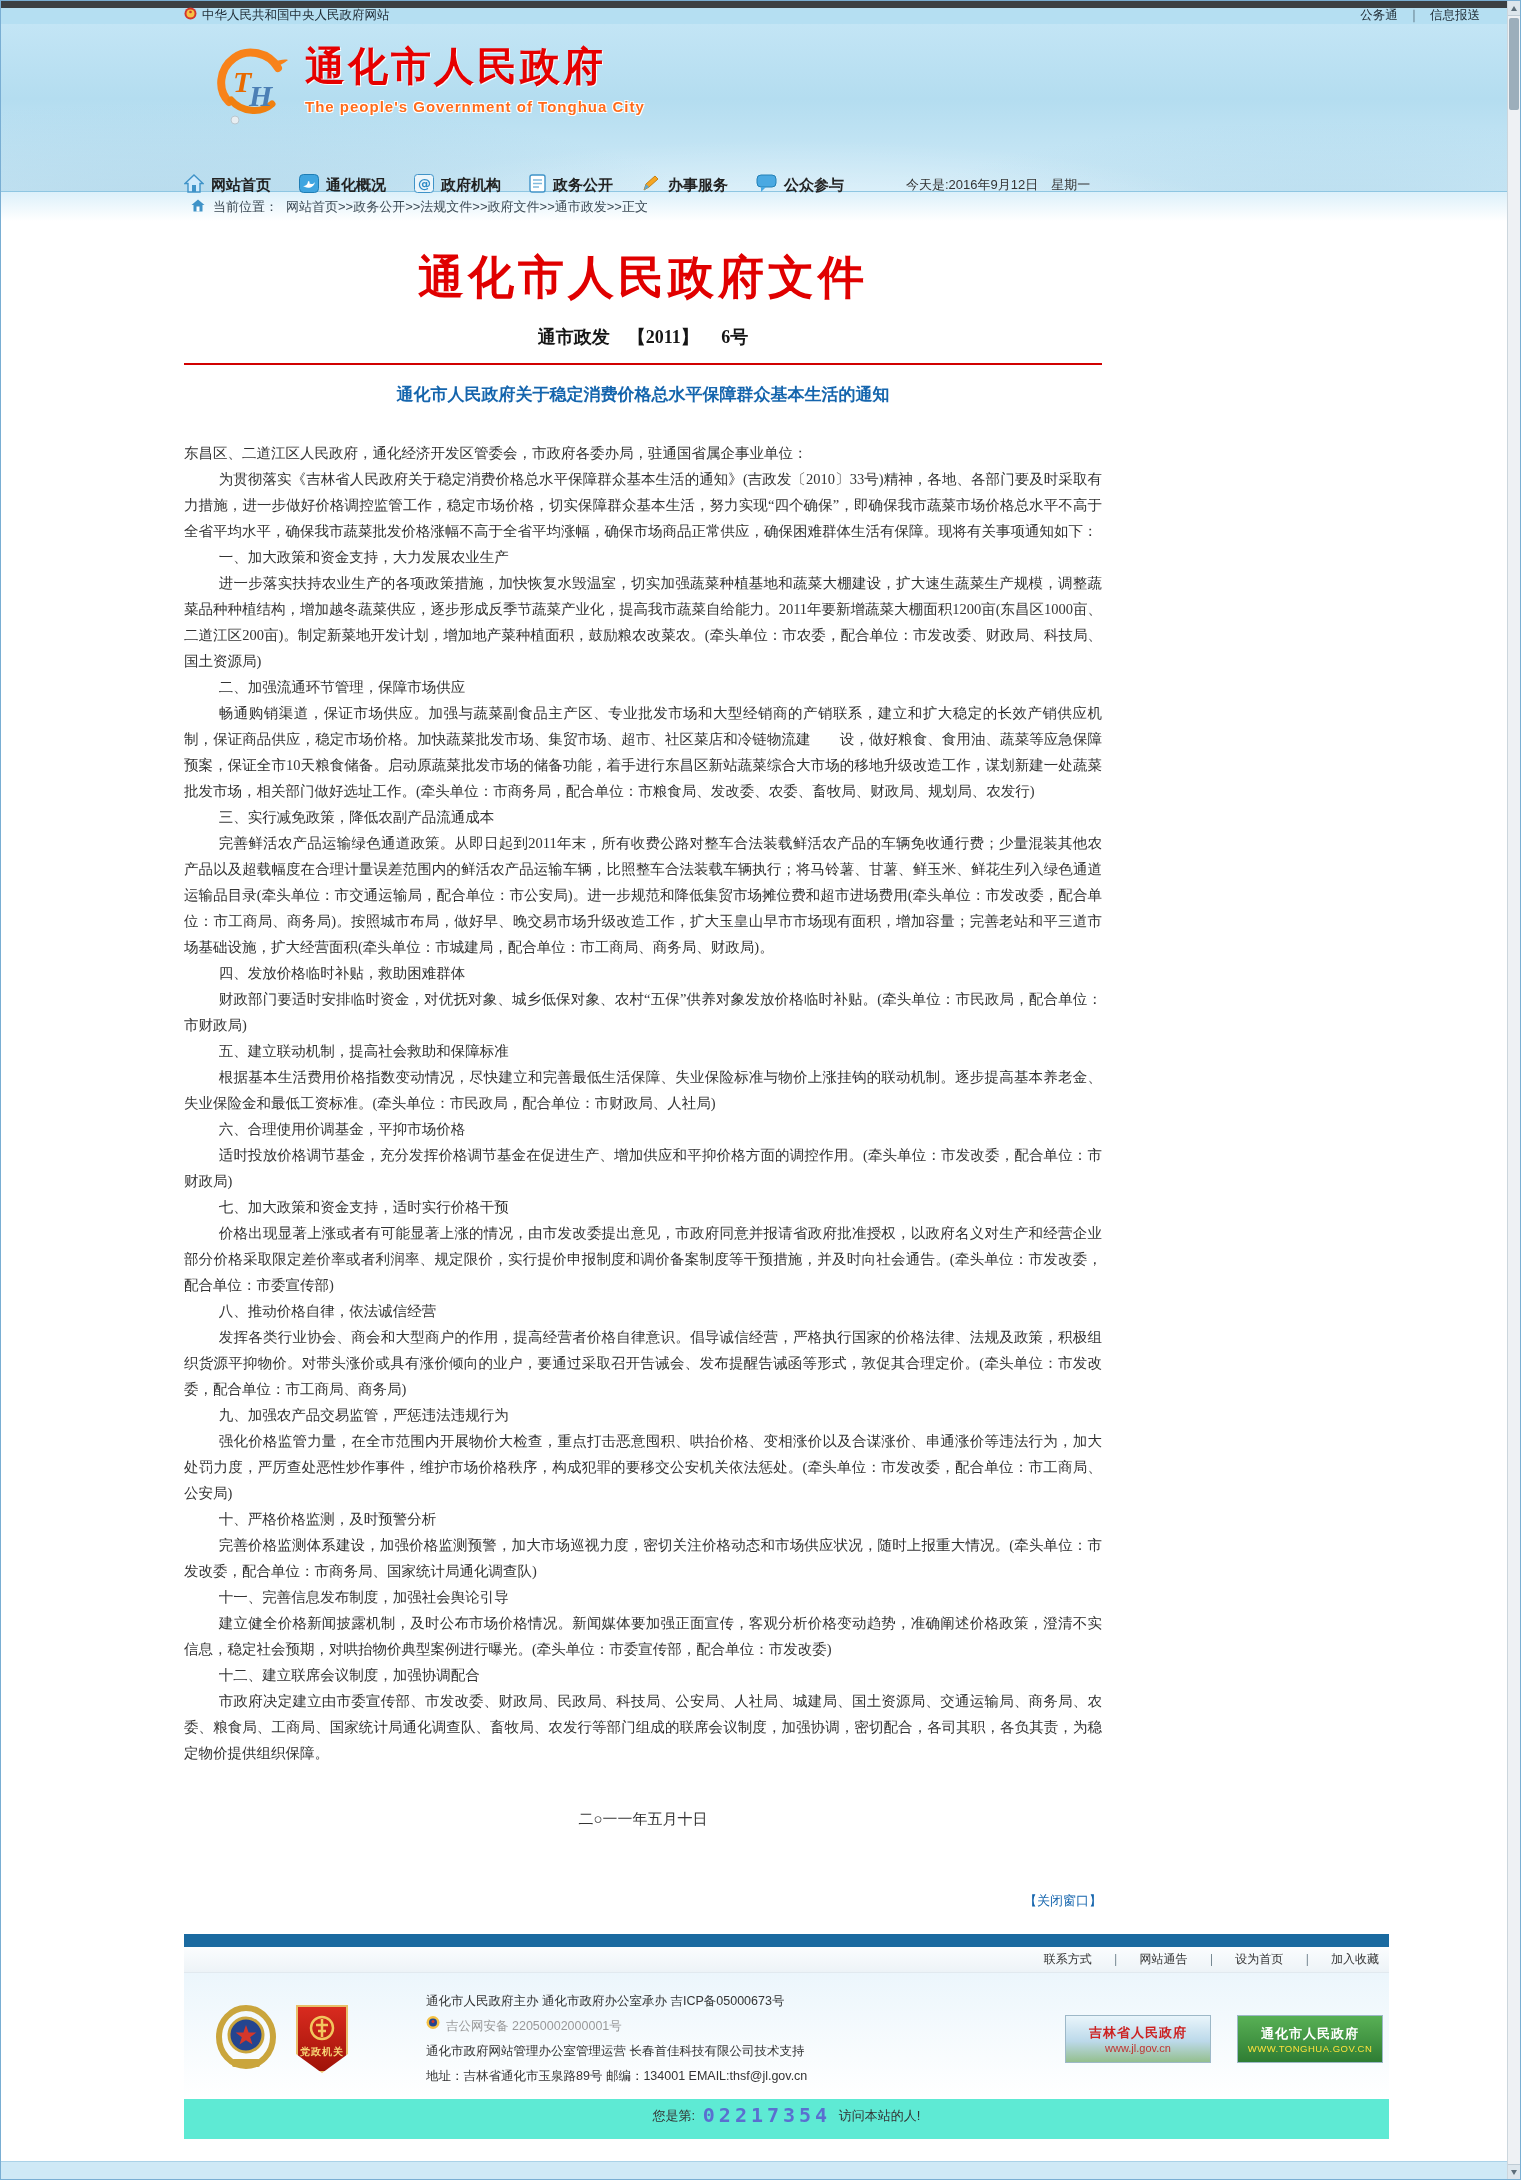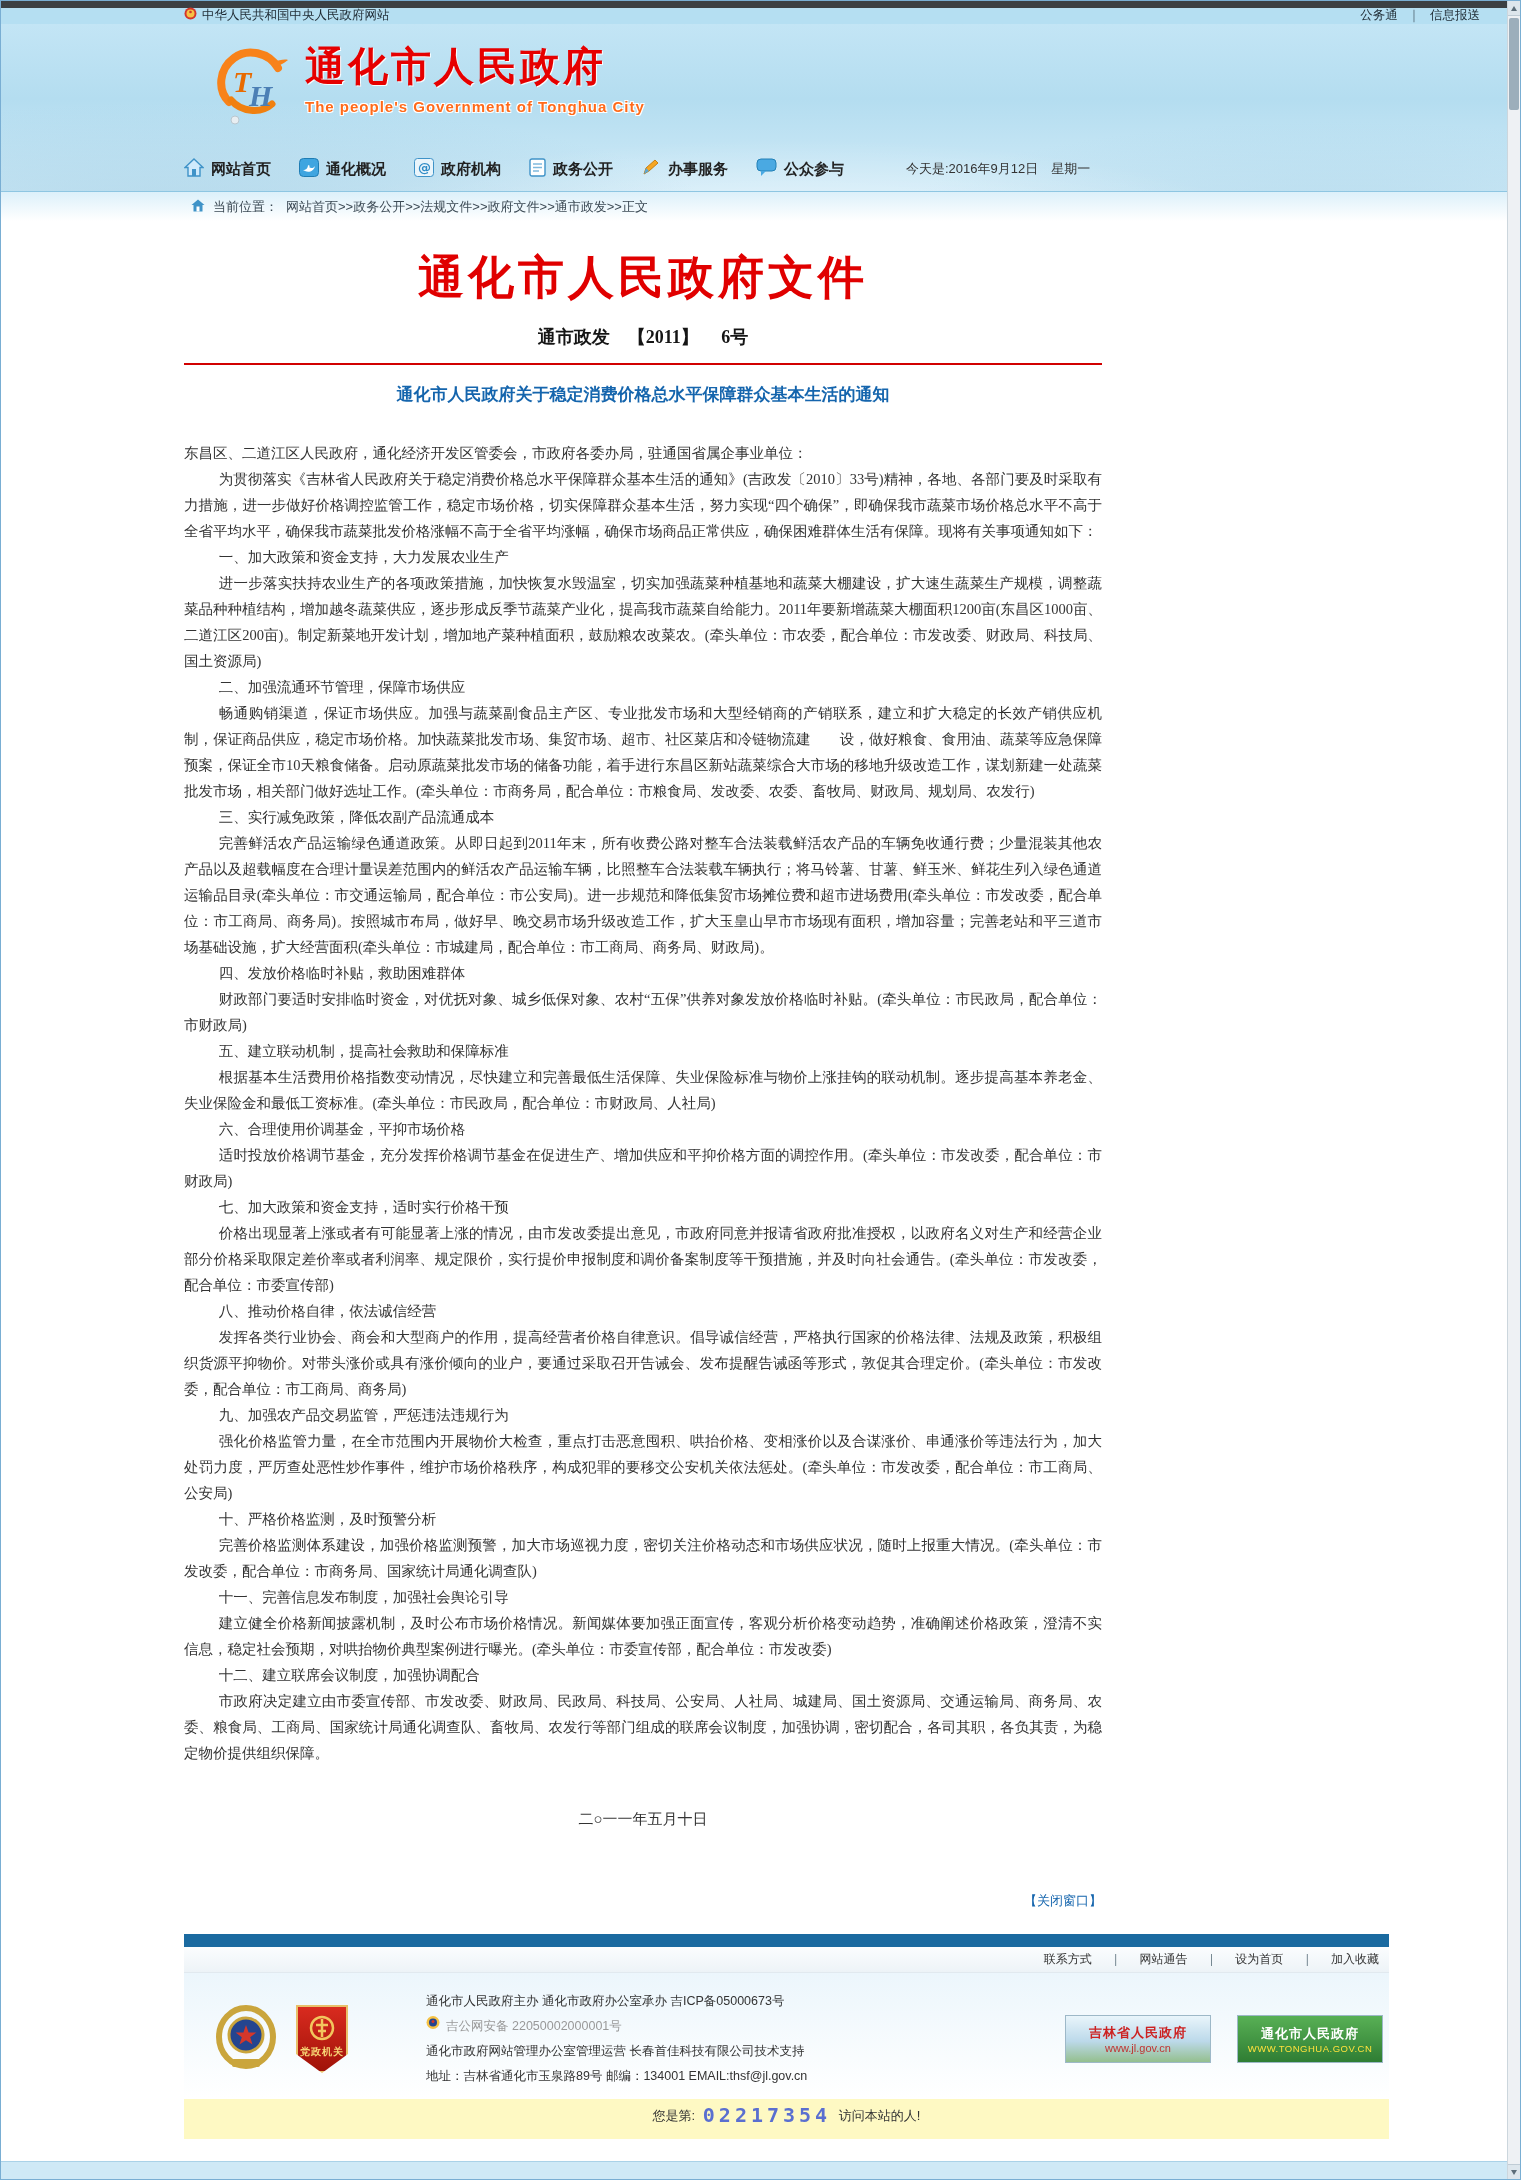--- a/index.html
+++ b/index.html
@@ -39,21 +39,21 @@
       radial-gradient(60% 130% at 12% 125%, rgba(150,198,222,.55), transparent 60%),
       radial-gradient(55% 110% at 52% 135%, rgba(255,255,255,.55), transparent 60%),
       radial-gradient(45% 95% at 88% 120%, rgba(158,205,228,.5), transparent 65%); }
   .logo-row { position:absolute; left:208px; top:16px; display:flex; align-items:flex-start; }
   .site-title-block { margin-left:16px; }
   .site-title { font-size:40px; font-weight:bold; color:#e60000; letter-spacing:3px;
     text-shadow:1px 1px 0 rgba(255,255,255,.9); line-height:52px; }
   .site-sub { margin-top:6px; font-size:15px; font-weight:bold; color:#ff6a1a; letter-spacing:1px;
     text-shadow:-1px -1px 0 #fff,1px -1px 0 #fff,-1px 1px 0 #fff,1px 1px 0 #fff; }
 
-  .nav-row { position:absolute; left:183px; top:128px; height:34px; display:flex; align-items:center; }
+  .nav-row { position:absolute; left:183px; top:144px; height:34px; display:flex; align-items:center; }
   .nav-item { display:flex; align-items:center; gap:7px; margin-right:28px;
     font-size:15px; font-weight:bold; color:#222; cursor:pointer; white-space:nowrap; }
   .nav-date { margin-left:34px; font-size:13px; font-weight:normal; color:#333; white-space:nowrap; }
 
   
   .breadcrumb { height:30px; border-top:1px solid #8ec6e2;
     background:linear-gradient(180deg,#dcf0fa 0%, #ffffff 100%);
     display:flex; align-items:center; gap:8px; padding-left:190px;
     font-size:13px; color:#3c4a55; }
   .crumb-trail { cursor:pointer; }
@@ -95,21 +95,21 @@
   .security-row { display:flex; align-items:center; gap:6px; color:#999; }
   .footer-banners { margin-left:auto; display:flex; gap:26px; margin-right:6px; }
   .banner { width:146px; height:48px; display:flex; flex-direction:column; align-items:center;
     justify-content:center; border:1px solid #9db8c8; cursor:pointer; }
   .banner-jl { background:linear-gradient(180deg,#e9f5fb 0%, #bcd9ea 55%, #94bf8e 100%);margin-left:43px; }
   .banner-jl .b-title { color:#cc2222; font-weight:bold; font-size:13px; letter-spacing:1px; }
   .banner-jl .b-url { color:#c03333; font-size:11px; }
   .banner-th { background:linear-gradient(180deg,#58b055,#2f7d33); }
   .banner-th .b-title { color:#ffffff; font-weight:bold; font-size:13px; letter-spacing:1px; }
   .banner-th .b-url { color:#ffe23c; font-size:9.5px; letter-spacing:.5px; }
-  .counter-row { text-align:center; padding:4px 0 12px; font-size:13px; color:#333; background:#fef9c3; }
+  .counter-row { text-align:center; padding:4px 0 12px; font-size:13px; color:#333; background:#5eead4; }
   .counter-value { color:#5a6fd0; font-weight:bold; font-size:20px; letter-spacing:4px;
     font-family:"DejaVu Sans Mono","Liberation Mono",monospace; vertical-align:-2px; padding:0 4px; }
 
   .bottom-strip { position:absolute; bottom:0; left:0; width:100%; height:18px;
     background:#cfe9f6; border-top:1px solid #aad2e8; }
 </style>
 </head>
 <body>
 
 <div class="top-strip"></div>

